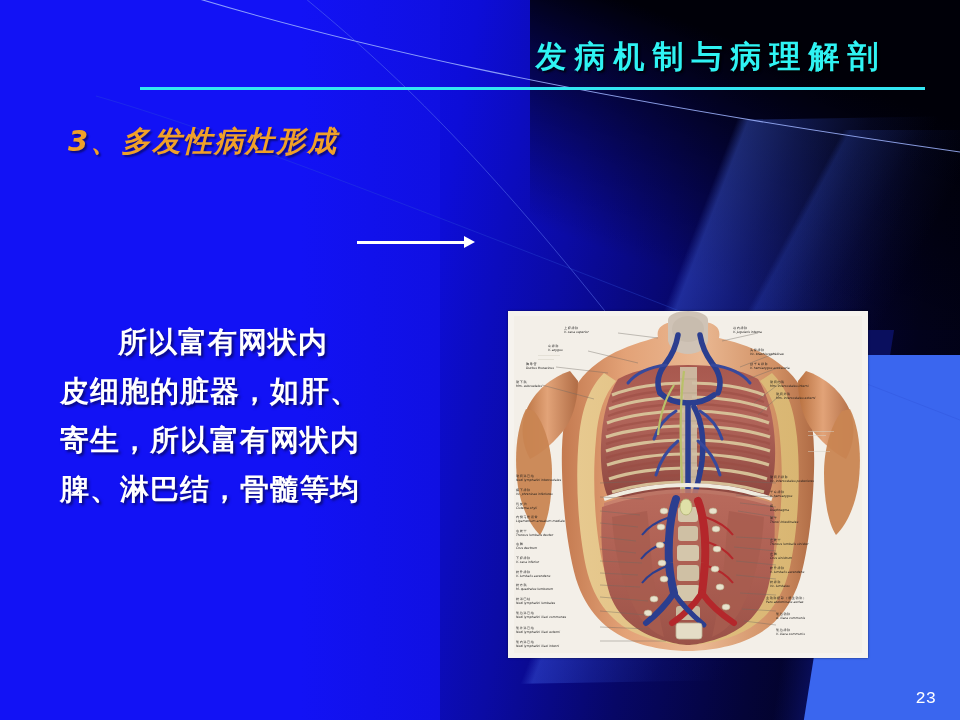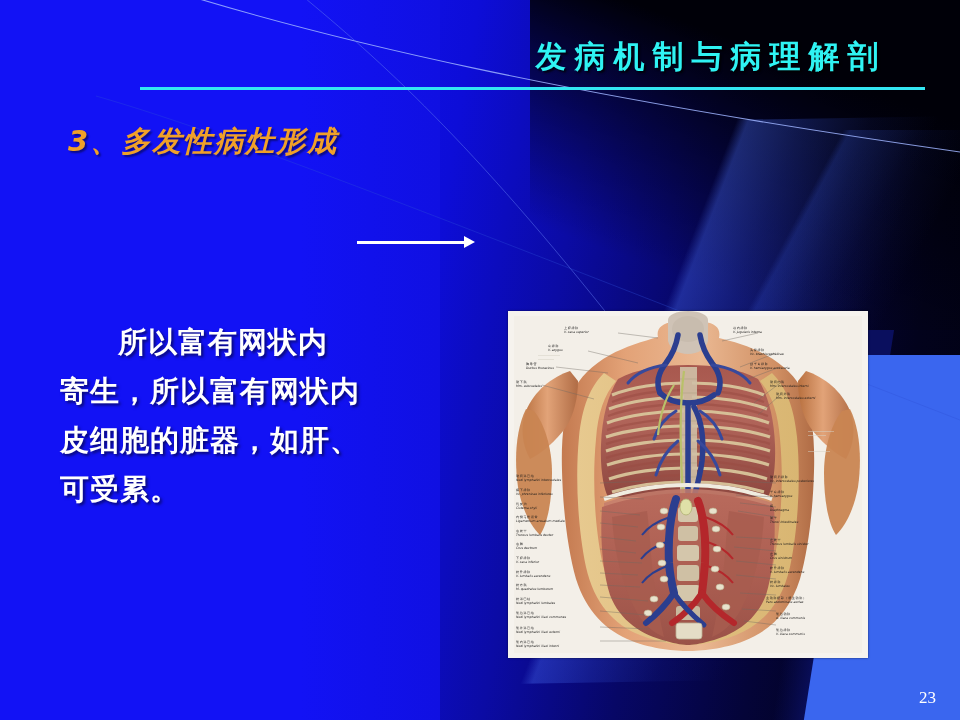--- a/index.html
+++ b/index.html
@@ -259,21 +259,21 @@
   .fig-label .la { display: block; font-style: italic; }
   .fig-label.r { text-align: left; }
 
   
   .page-num {
     position: absolute;
     right: 24px;
     bottom: 12px;
     color: #ffffff;
     font-size: 17px;
-    font-family: Liberation Serif, serif;
+    font-family: Liberation Mono, monospace;
   }
 </style>
 </head>
 <body>
 
 <div id="slide">
 
   <div class="bg-base"></div>
   <div class="bg-leftflat"></div>
   <div class="bg-leftflat2"></div>
@@ -294,23 +294,23 @@
 
   <div class="header-title">发病机制与病理解剖</div>
 
   <div class="section-title">3、多发性病灶形成</div>
 
   <div class="arrow-line"></div>
   <div class="arrow-head"></div>
 
   <div class="body-text">
     <span class="ln indent">所以富有网状内</span>
+    <span class="ln">皮细胞的脏器，如肝、</span>
     <span class="ln">寄生，所以富有网状内</span>
-    <span class="ln">皮细胞的脏器，如肝、</span>
-    <span class="ln">可受累。</span>
+    <span class="ln">脾、淋巴结，骨髓等均</span>
   </div>
 
   <div class="figure">
     <svg class="fig-inner" viewBox="0 0 360 347" preserveAspectRatio="none">
       <defs>
         <linearGradient id="skin" x1="0" y1="0" x2="1" y2="0">
           <stop offset="0%" stop-color="#c47a50"></stop>
           <stop offset="25%" stop-color="#e3a277"></stop>
           <stop offset="55%" stop-color="#eab892"></stop>
           <stop offset="85%" stop-color="#d08f63"></stop>

